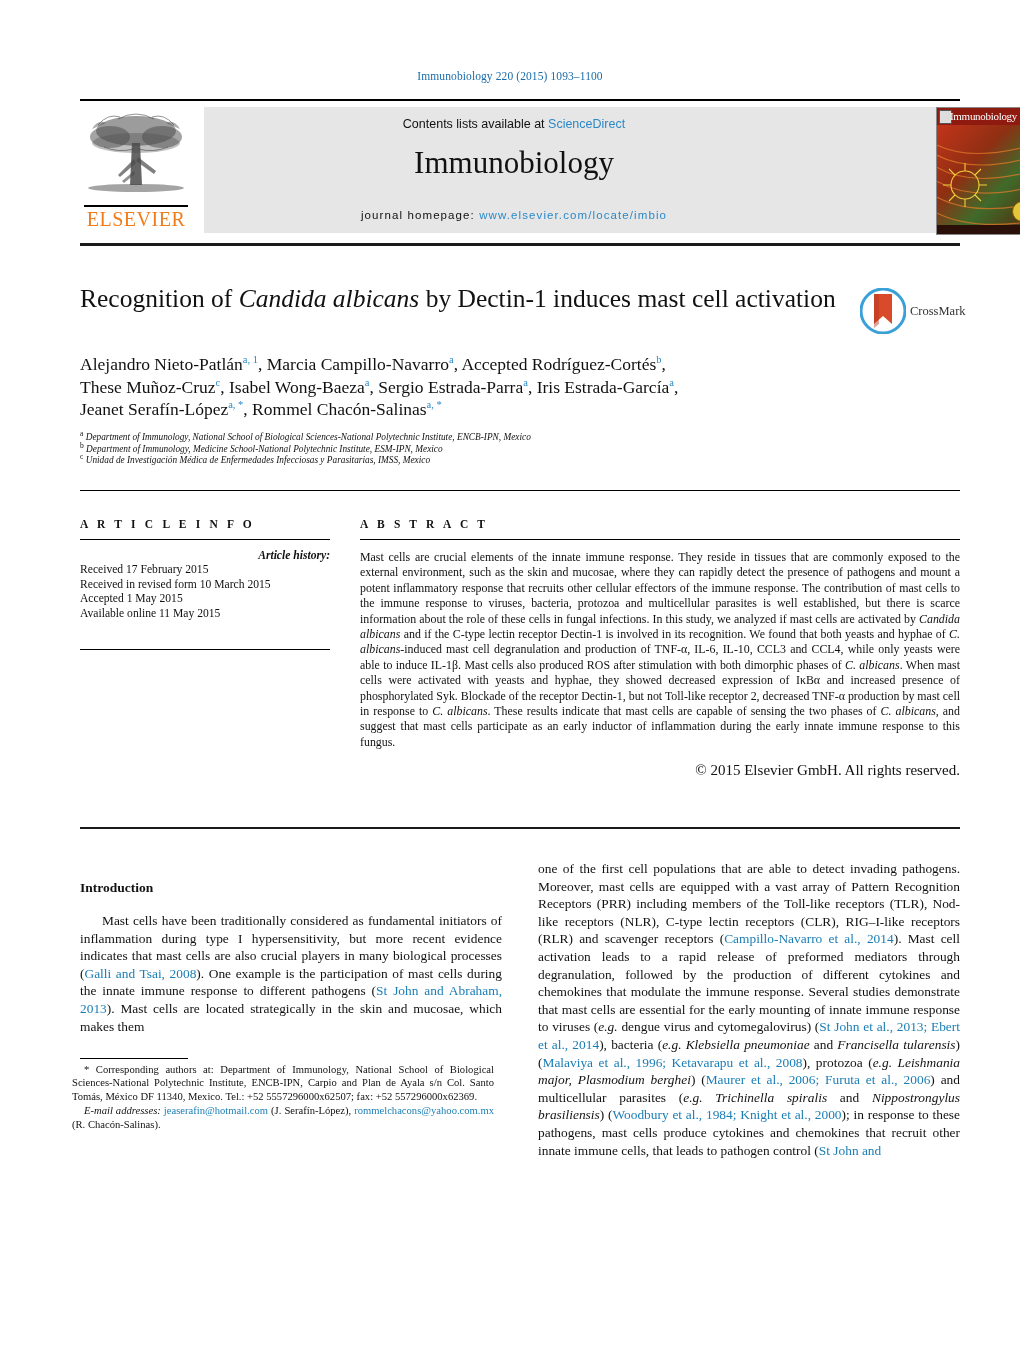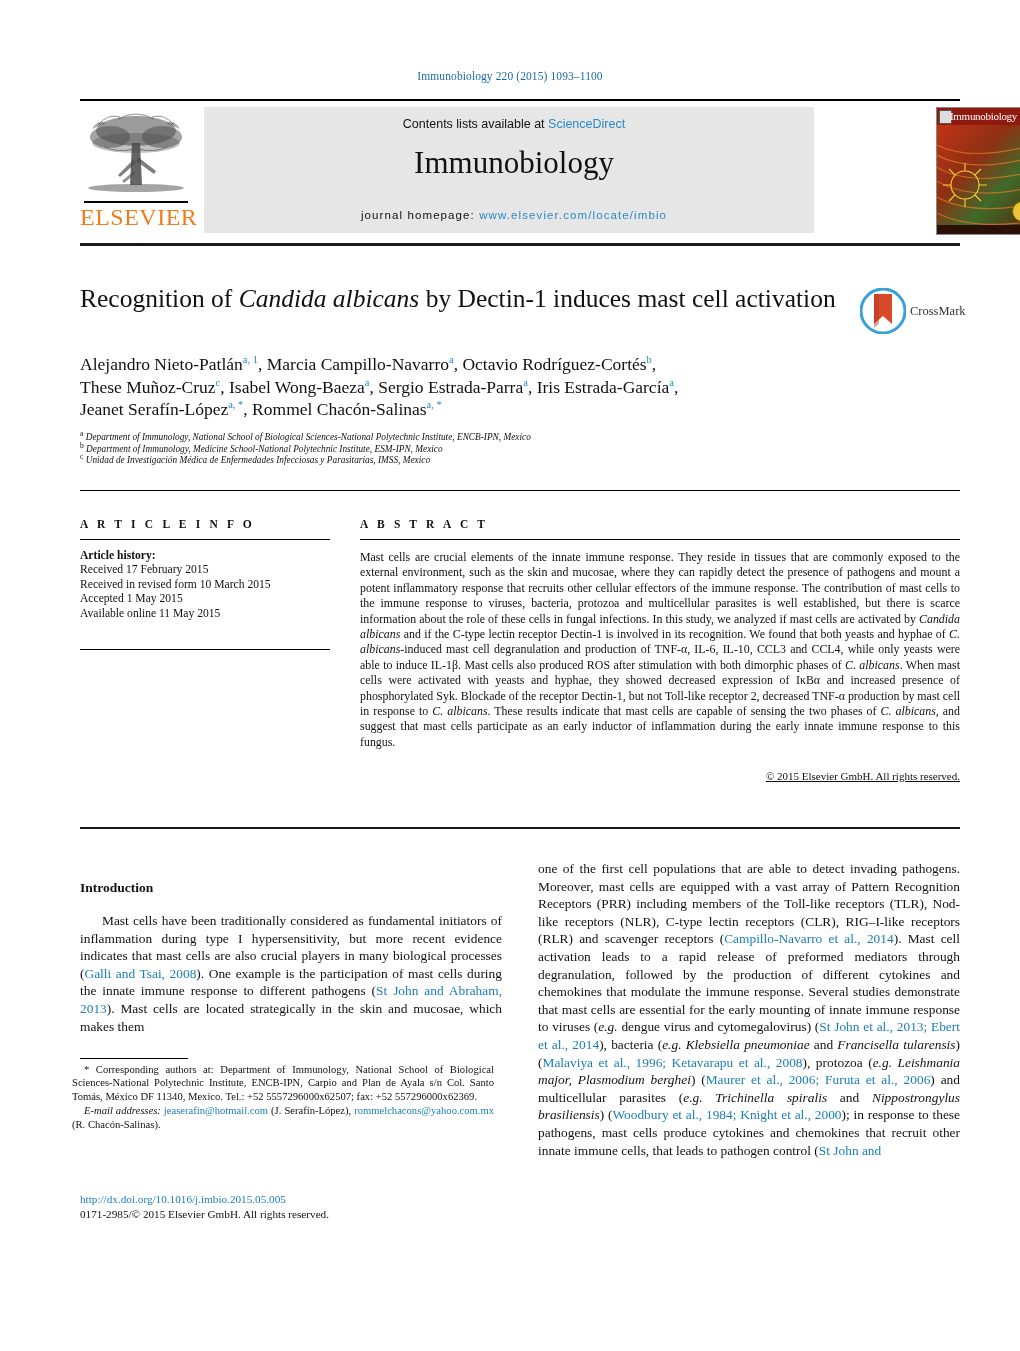--- a/index.html
+++ b/index.html
@@ -52,36 +52,36 @@
     left: 0; top: 2px;
     width: 112px; height: 126px;
   }
   .els-tree { position:absolute; left:4px; top:0; width:104px; height:96px; }
   .els-word {
     position: absolute;
     left: 0; bottom: 2px;
     width: 112px;
     text-align: center;
     font-family: "Liberation Serif", serif;
-    font-size: 24px;
+    font-size: 20px;
     letter-spacing: .5px;
     color: #f07d1a;
     font-weight: 400;
   }
   .els-word .bar {
     display: block;
     width: 104px;
     height: 2px;
     background: #000;
     margin: 0 auto 1px auto;
   }
   .grey-box {
     position: absolute;
     left: 124px; top: 2px;
-    width: 610px; height: 126px;
+    width: 732px; height: 126px;
     background: #e6e6e6;
   }
   .contents-line {
     position: absolute;
     top: 10px; left: 0; width: 620px;
     text-align: center;
     font-family: "Liberation Sans", sans-serif;
     font-size: 12.5px;
     color: #111;
   }
@@ -220,47 +220,46 @@
   .info-rule {
     width: 250px; height: 1px; background: #000;
     margin: 9px 0 9px 0;
   }
   .info-block {
     font-family: "Liberation Serif", serif;
     font-size: 11.6px;
     line-height: 14.4px;
     color: #111;
   }
-  .info-block .hd { font-weight: bold; }
+  .info-block .hd { font-style: italic; font-weight: bold; text-align: right; }
   .info-gap { height: 22px; }
   .kw-rule { width: 250px; height: 1px; background:#000; margin: 6px 0 9px 0;}
   .kw i { font-style: italic; }
 
   
   .abs-col {
     position: absolute;
     left: 360px; top: 518px;
     width: 600px;
   }
   .abs-rule { width: 600px; height: 1px; background: #000; margin: 9px 0 10px 0; }
   .abstract-text {
     font-family: "Liberation Serif", serif;
     font-size: 11.9px;
     line-height: 15.4px;
     text-align: justify;
     color: #111;
   }
   .abstract-text i { font-style: italic; }
   .copyright {
-    margin-top: 20px;
+    margin-top: 12px;
     text-align: right;
     font-family: "Liberation Serif", serif;
-    font-size: 11px;
-    color: #111;
-    text-decoration: underline;
+    font-size: 15px;
+    color: #111;
   }
 
   .rule-body-top {
     position: absolute;
     left: 80px; top: 827px;
     width: 880px; height: 2px;
     background: #1a1a1a;
   }
 
   
@@ -418,21 +417,21 @@
   <div class="crossmark">
     <svg class="cm-badge" viewBox="0 0 46 46">
       <circle cx="23" cy="23" r="22" fill="#ffffff" stroke="#3aa0d8" stroke-width="3"></circle>
       <path d="M14 6 h18 v30 l-9 -8 l-9 8 z" fill="#d94a2b"></path>
       <path d="M14 6 h5 v30 l-5 4 z" fill="#b23a20" opacity=".45"></path>
     </svg>
     <div class="cm-text">CrossMark</div>
   </div>
 
   <div class="authors">
-    <span>Alejandro Nieto-Patlán</span><sup>a, 1</sup><span>, Marcia Campillo-Navarro</span><sup>a</sup><span>, Octavio Rodríguez-Cortés</span><sup>b</sup>,<br>
+    <span>Alejandro Nieto-Patlán</span><sup>a, 1</sup><span>, Marcia Campillo-Navarro</span><sup>a</sup><span>, Accepted Rodríguez-Cortés</span><sup>b</sup>,<br>
     <span>These Muñoz-Cruz</span><sup>c</sup><span>, Isabel Wong-Baeza</span><sup>a</sup><span>, Sergio Estrada-Parra</span><sup>a</sup><span>, Iris Estrada-García</span><sup>a</sup>,<br>
     <span>Jeanet Serafín-López</span><sup>a, *</sup><span>, Rommel Chacón-Salinas</span><sup>a, *</sup>
   </div>
 
   <div class="affils">
     <div><sup>a</sup> <span>Department of Immunology, National School of Biological Sciences-National Polytechnic Institute, ENCB-IPN, Mexico</span></div>
     <div><sup>b</sup> <span>Department of Immunology, Medicine School-National Polytechnic Institute, ESM-IPN, Mexico</span></div>
     <div><sup>c</sup> <span>Unidad de Investigación Médica de Enfermedades Infecciosas y Parasitarias, IMSS, Mexico</span></div>
   </div>
 
@@ -475,18 +474,14 @@
       <span>one of the first cell populations that are able to detect invading pathogens. Moreover, mast cells are equipped with a vast array of Pattern Recognition Receptors (PRR) including members of the Toll-like receptors (TLR), Nod-like receptors (NLR), C-type lectin receptors (CLR), RIG–I-like receptors (RLR) and scavenger receptors (</span><span class="ref">Campillo-Navarro et al., 2014</span><span>). Mast cell activation leads to a rapid release of preformed mediators through degranulation, followed by the production of different cytokines and chemokines that modulate the immune response. Several studies demonstrate that mast cells are essential for the early mounting of innate immune response to viruses (</span><span class="it">e.g.</span><span> dengue virus and cytomegalovirus) (</span><span class="ref">St John et al., 2013; Ebert et al., 2014</span><span>), bacteria (</span><span class="it">e.g. Klebsiella pneumoniae</span><span> and </span><span class="it">Francisella tularensis</span><span>) (</span><span class="ref">Malaviya et al., 1996; Ketavarapu et al., 2008</span><span>), protozoa (</span><span class="it">e.g. Leishmania major, Plasmodium berghei</span><span>) (</span><span class="ref">Maurer et al., 2006; Furuta et al., 2006</span><span>) and multicellular parasites (</span><span class="it">e.g. Trichinella spiralis</span><span> and </span><span class="it">Nippostrongylus brasiliensis</span><span>) (</span><span class="ref">Woodbury et al., 1984; Knight et al., 2000</span><span>); in response to these pathogens, mast cells produce cytokines and chemokines that recruit other innate immune cells, that leads to pathogen control (</span><span class="ref">St John and</span>
     </p>
   </div>
 
   <div class="fn-rule"></div>
   <div class="footnotes">
     <p class="ind"><span>*</span><span> Corresponding authors at: Department of Immunology, National School of Biological Sciences-National Polytechnic Institute, ENCB-IPN, Carpio and Plan de Ayala s/n Col. Santo Tomás, México DF 11340, Mexico. Tel.: +52 5557296000x62507; fax: +52 557296000x62369.</span></p>
     <p class="ind"><span class="em">E-mail addresses:</span> <span class="lnk">jeaserafin@hotmail.com</span><span> (J. Serafín-López),</span> <span class="lnk">rommelchacons@yahoo.com.mx</span><span> (R. Chacón-Salinas).</span></p>
   </div>
 
-  <div class="doi-block">
-    <div class="doi">http://dx.doi.org/10.1016/j.imbio.2015.05.005</div>
-    <div class="issn">0171-2985/© 2015 Elsevier GmbH. All rights reserved.</div>
-  </div>
 
 </div>
 
 </body></html>

